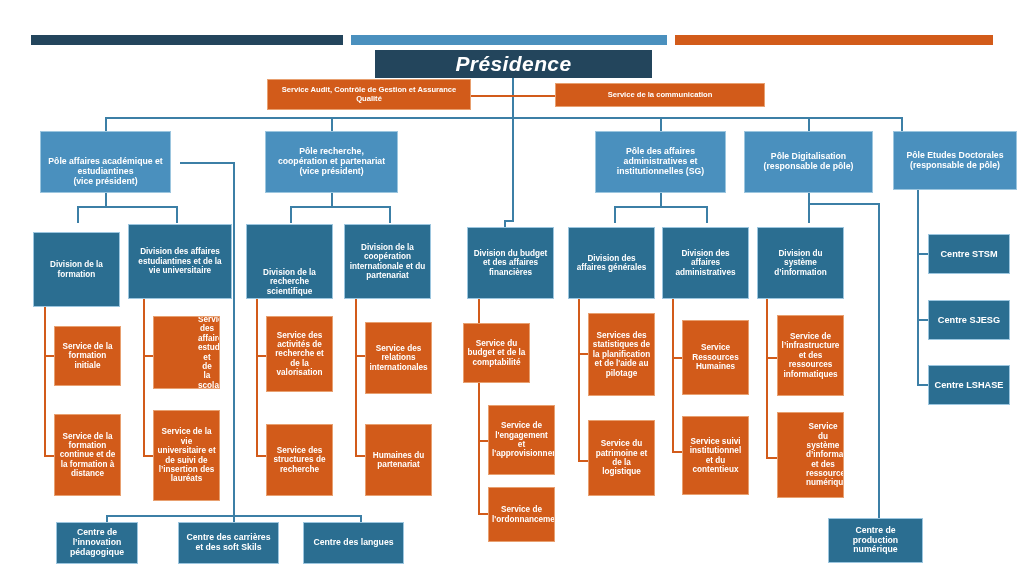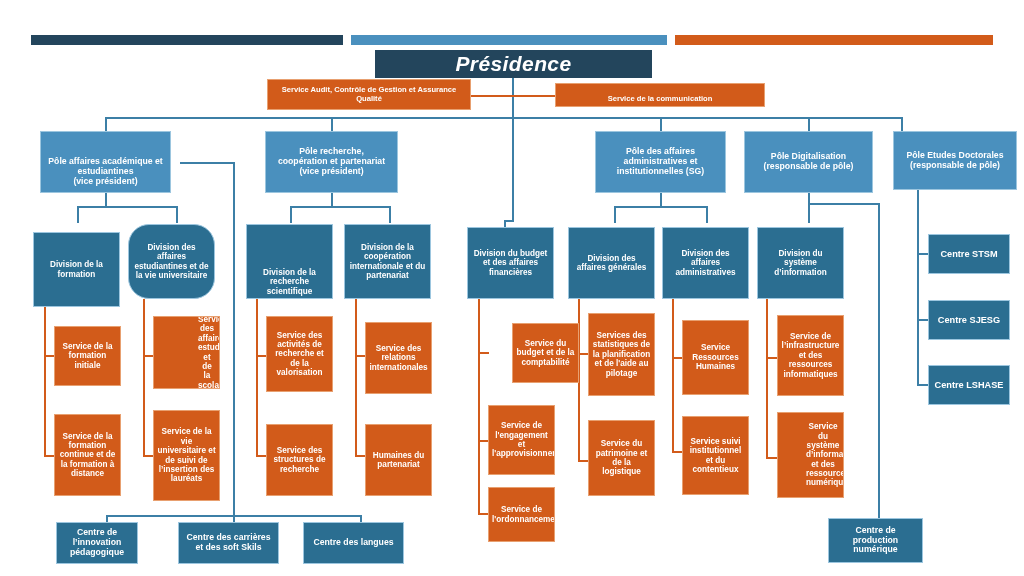--- a/index.html
+++ b/index.html
@@ -140,21 +140,21 @@
   <div class="ln-o" style="left:766px; top:357px; width:11px; height:2px;"></div>
   <div class="ln-o" style="left:766px; top:457px; width:11px; height:2px;"></div>
 
   <div class="box navy presidence" style="left:375px; top:50px; width:277px; height:28px;">
     <span>Présidence</span>
   </div>
 
   <div class="box orange f75" style="left:267px; top:79px; width:204px; height:31px;">
     <span>Service Audit, Contrôle de Gestion et Assurance Qualité</span>
   </div>
-  <div class="box orange f75" style="left:555px; top:83px; width:210px; height:24px;align-items:flex-end;">
+  <div class="box orange f75" style="left:555px; top:83px; width:210px; height:24px;">
     <span>Service de la communication</span>
   </div>
 
   <div class="box blue-light f85" style="left:40px; top:131px; width:131px; height:62px;">
     <span style="white-space:pre-line;margin-top:20px;">Pôle affaires académique et estudiantines
 (vice président)</span>
   </div>
   <div class="box blue-light f85" style="left:265px; top:131px; width:133px; height:62px;">
     <span style="white-space:pre-line;">Pôle recherche,
 coopération et partenariat
@@ -167,21 +167,21 @@
     <span style="white-space:pre-line;">Pôle Digitalisation
 (responsable de pôle)</span>
   </div>
   <div class="box blue-light f85" style="left:893px; top:131px; width:124px; height:59px;">
     <span>Pôle Etudes Doctorales (responsable de pôle)</span>
   </div>
 
   <div class="box blue-dark f8" style="left:33px; top:224px; width:87px; height:75px;margin-top:8px;">
     <span>Division de la formation</span>
   </div>
-  <div class="box blue-dark f8" style="left:128px; top:224px; width:87px; height:75px;border-radius:21px;">
+  <div class="box blue-dark f8" style="left:128px; top:224px; width:104px; height:75px;">
     <span>Division des affaires estudiantines et de la vie universitaire</span>
   </div>
   <div class="box blue-dark f8" style="left:246px; top:224px; width:87px; height:75px;align-items:flex-end;">
     <span>Division de la recherche scientifique</span>
   </div>
   <div class="box blue-dark f8" style="left:344px; top:224px; width:87px; height:75px;">
     <span>Division de la coopération internationale et du partenariat</span>
   </div>
   <div class="box blue-dark f8" style="left:467px; top:227px; width:87px; height:72px;">
     <span>Division du budget et des affaires financières</span>
@@ -217,21 +217,21 @@
     <span>Service des structures de recherche</span>
   </div>
 
   <div class="box orange f8" style="left:365px; top:322px; width:67px; height:72px;">
     <span>Service des relations internationales</span>
   </div>
   <div class="box orange f8" style="left:365px; top:424px; width:67px; height:72px;">
     <span>Humaines du partenariat</span>
   </div>
 
-  <div class="box orange f8" style="left:512px; top:323px; width:67px; height:60px;">
+  <div class="box orange f8" style="left:463px; top:323px; width:67px; height:60px;">
     <span>Service du budget et de la comptabilité</span>
   </div>
   <div class="box orange f8" style="left:488px; top:405px; width:67px; height:70px;">
     <span>Service de l'engagement et l'approvisionnement</span>
   </div>
   <div class="box orange f8" style="left:488px; top:487px; width:67px; height:55px;">
     <span>Service de l'ordonnancement</span>
   </div>
 
   <div class="box orange f8" style="left:588px; top:313px; width:67px; height:83px;">

